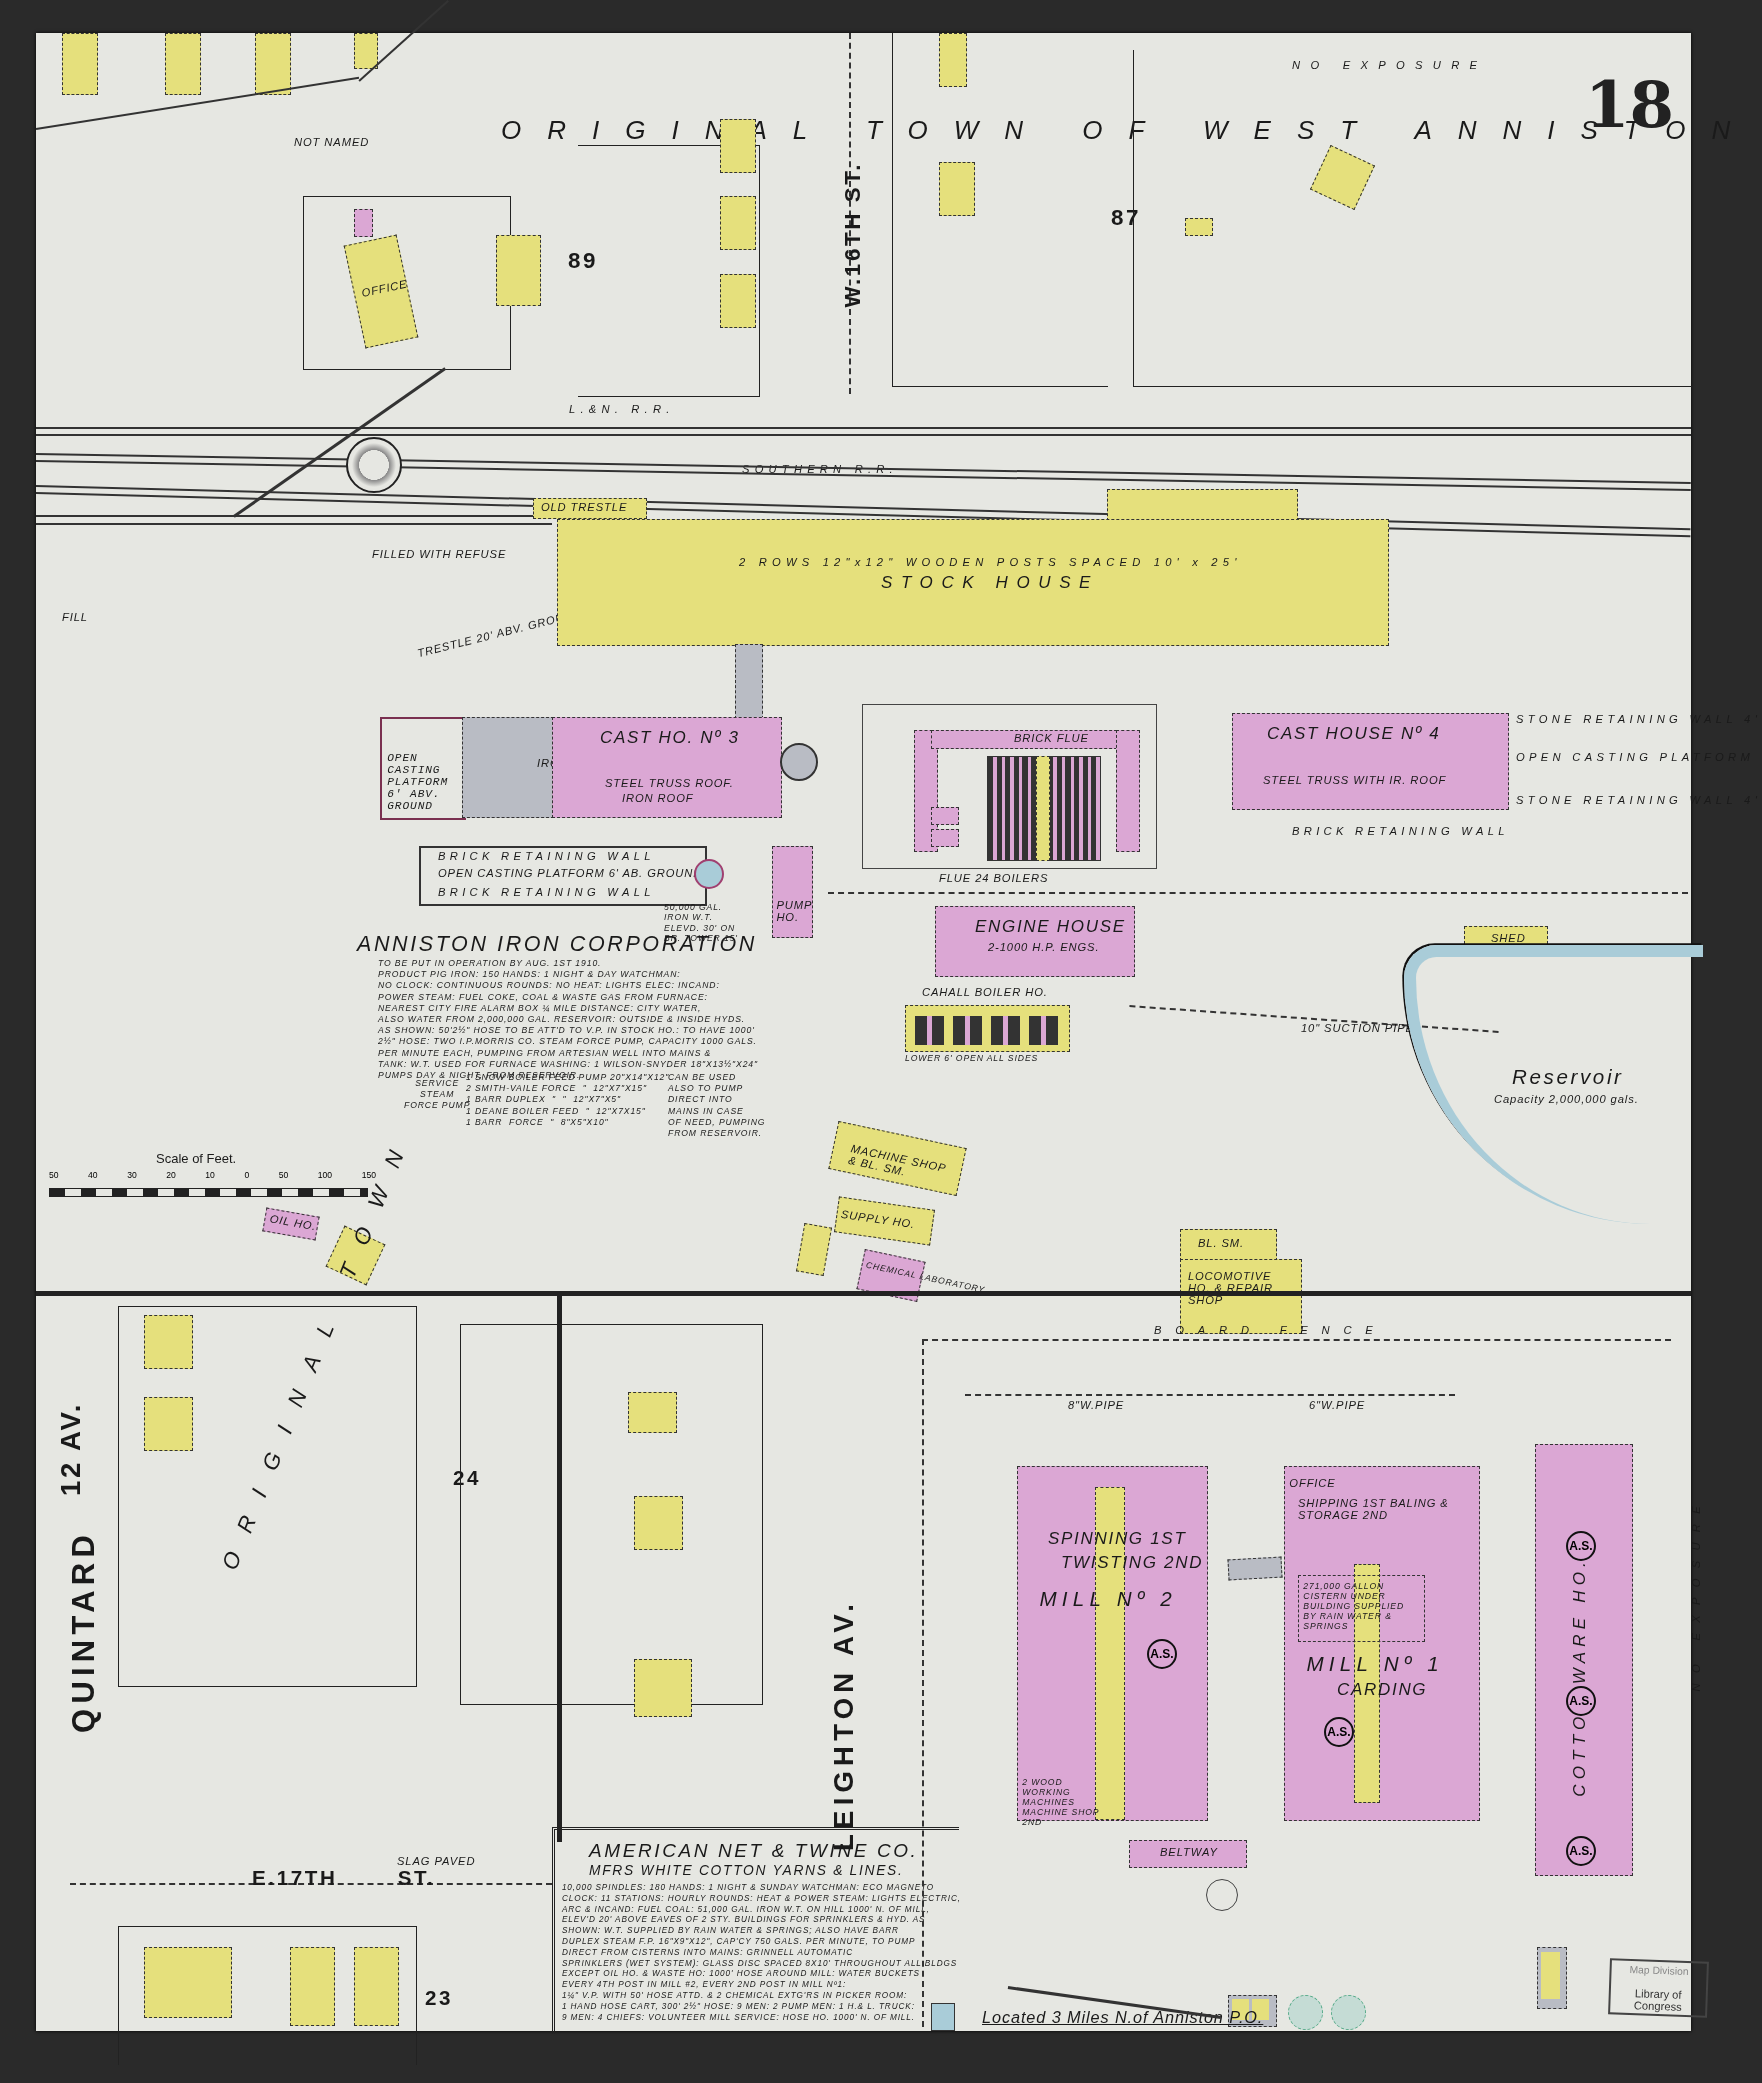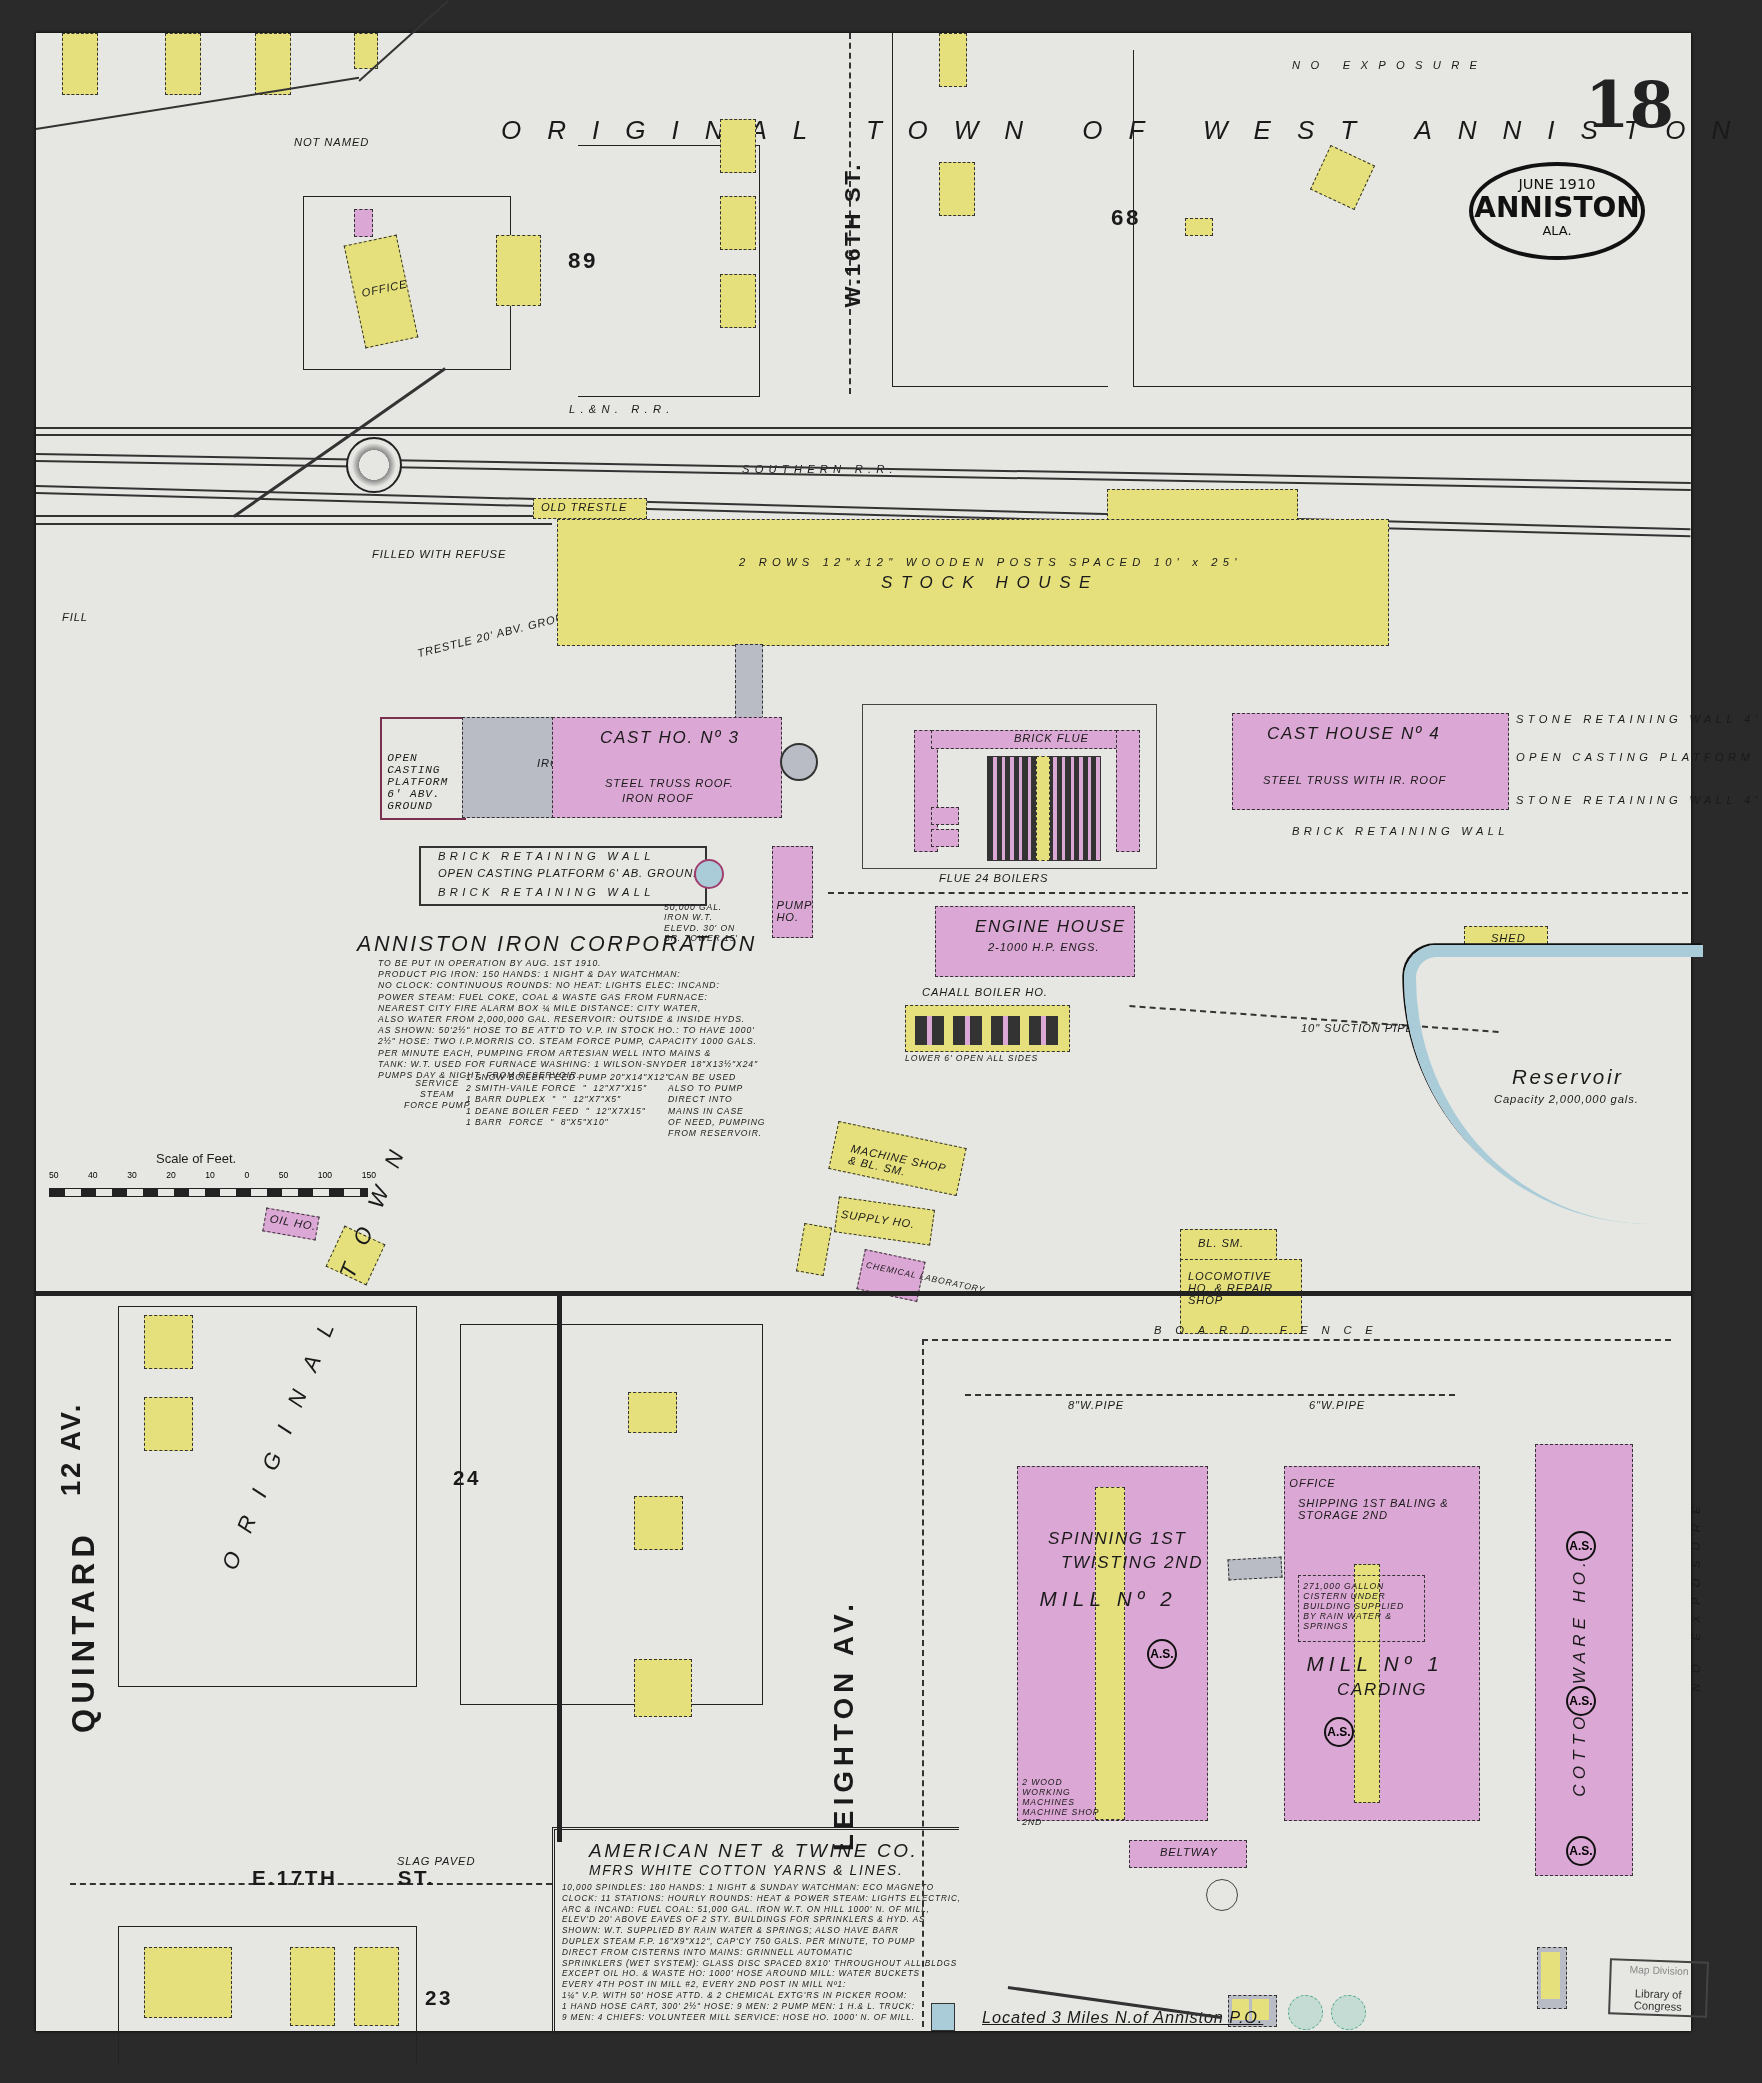--- a/index.html
+++ b/index.html
@@ -53,31 +53,26 @@
   <div class="abs yel" style="left:684px;top:86px;width:34px;height:52px;"></div>
   <div class="abs yel" style="left:684px;top:163px;width:34px;height:52px;"></div>
   <div class="abs yel" style="left:684px;top:241px;width:34px;height:52px;"></div>
 
   <div class="vdash" style="left:813px;top:0;height:361px;"></div>
   <div class="abs lbl bold" style="left:804px;top:129px;font-size:22.4px;writing-mode:vertical-rl;transform:rotate(180deg);">W.16TH ST.</div>
 
   <div class="abs" style="left:856px;top:0;width:215px;height:353px;border-left:1.7px solid #222;border-bottom:1.7px solid #222;"></div>
   <div class="abs yel" style="left:903px;top:0;width:26px;height:52px;"></div>
   <div class="abs yel" style="left:903px;top:129px;width:34px;height:52px;"></div>
-  <div class="abs lbl bold" style="left:1075px;top:172px;font-size:22.4px;">68</div>
+  <div class="abs lbl bold" style="left:1075px;top:172px;font-size:22.4px;">87</div>
   <div class="abs" style="left:1097px;top:17px;width:559px;height:336px;border-left:1.7px solid #222;border-bottom:1.7px solid #222;"></div>
   <div class="abs yel" style="left:1282px;top:120px;width:47px;height:47px;transform:rotate(25deg);"></div>
   <div class="abs yel" style="left:1149px;top:185px;width:26px;height:15.5px;"></div>
 
   <div class="abs pagenum" style="left:1549px;top:34px;">18</div>
-  <div class="abs oval" style="left:1433px;top:129px;width:168px;height:90px;">
-    <div style="font-size:14.6px;margin-top:8.6px;">JUNE 1910</div>
-    <div style="font-size:28px;font-weight:bold;line-height:31px;">ANNISTON</div>
-    <div style="font-size:13px;">ALA.</div>
-  </div>
 
   <div class="abs lbl lbl-sm" style="left:533px;top:370px;letter-spacing:5.2px;">L.&amp;N. R.R.</div>
   <div class="abs lbl lbl-sm" style="left:706px;top:430px;letter-spacing:5.2px;">SOUTHERN R.R.</div>
   <div class="track" style="left:0;top:394px;width:1655px;"></div>
   <div class="track" style="left:0;top:401px;width:1655px;"></div>
   <div class="track" style="left:0;top:420px;width:1655px;transform:rotate(1deg);"></div>
   <div class="track" style="left:0;top:427px;width:1655px;transform:rotate(1deg);"></div>
   <div class="track" style="left:0;top:452px;width:1655px;transform:rotate(1.5deg);"></div>
   <div class="track" style="left:0;top:459px;width:1655px;transform:rotate(1.5deg);"></div>
   <div class="track" style="left:0;top:482px;width:516px;"></div>

